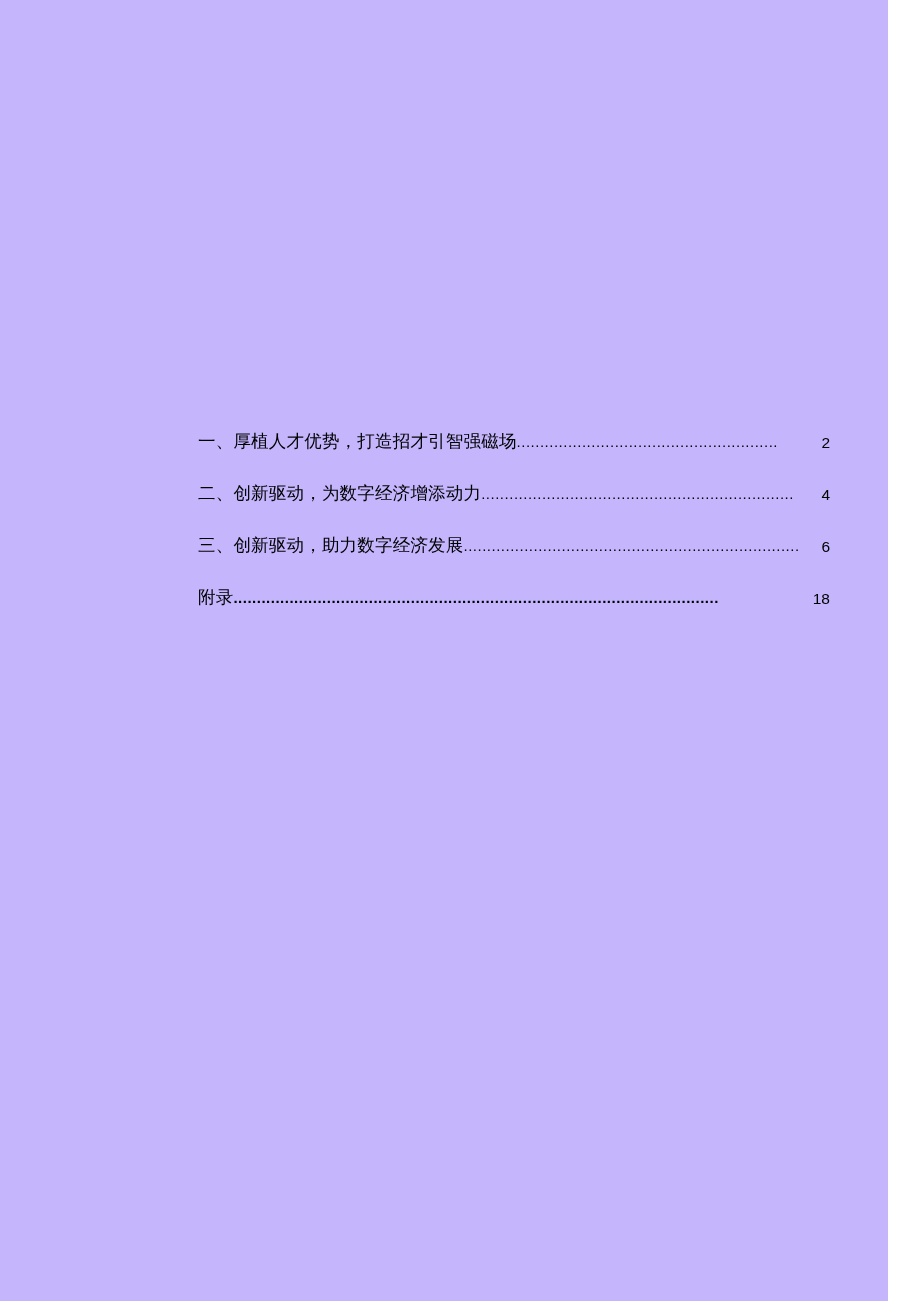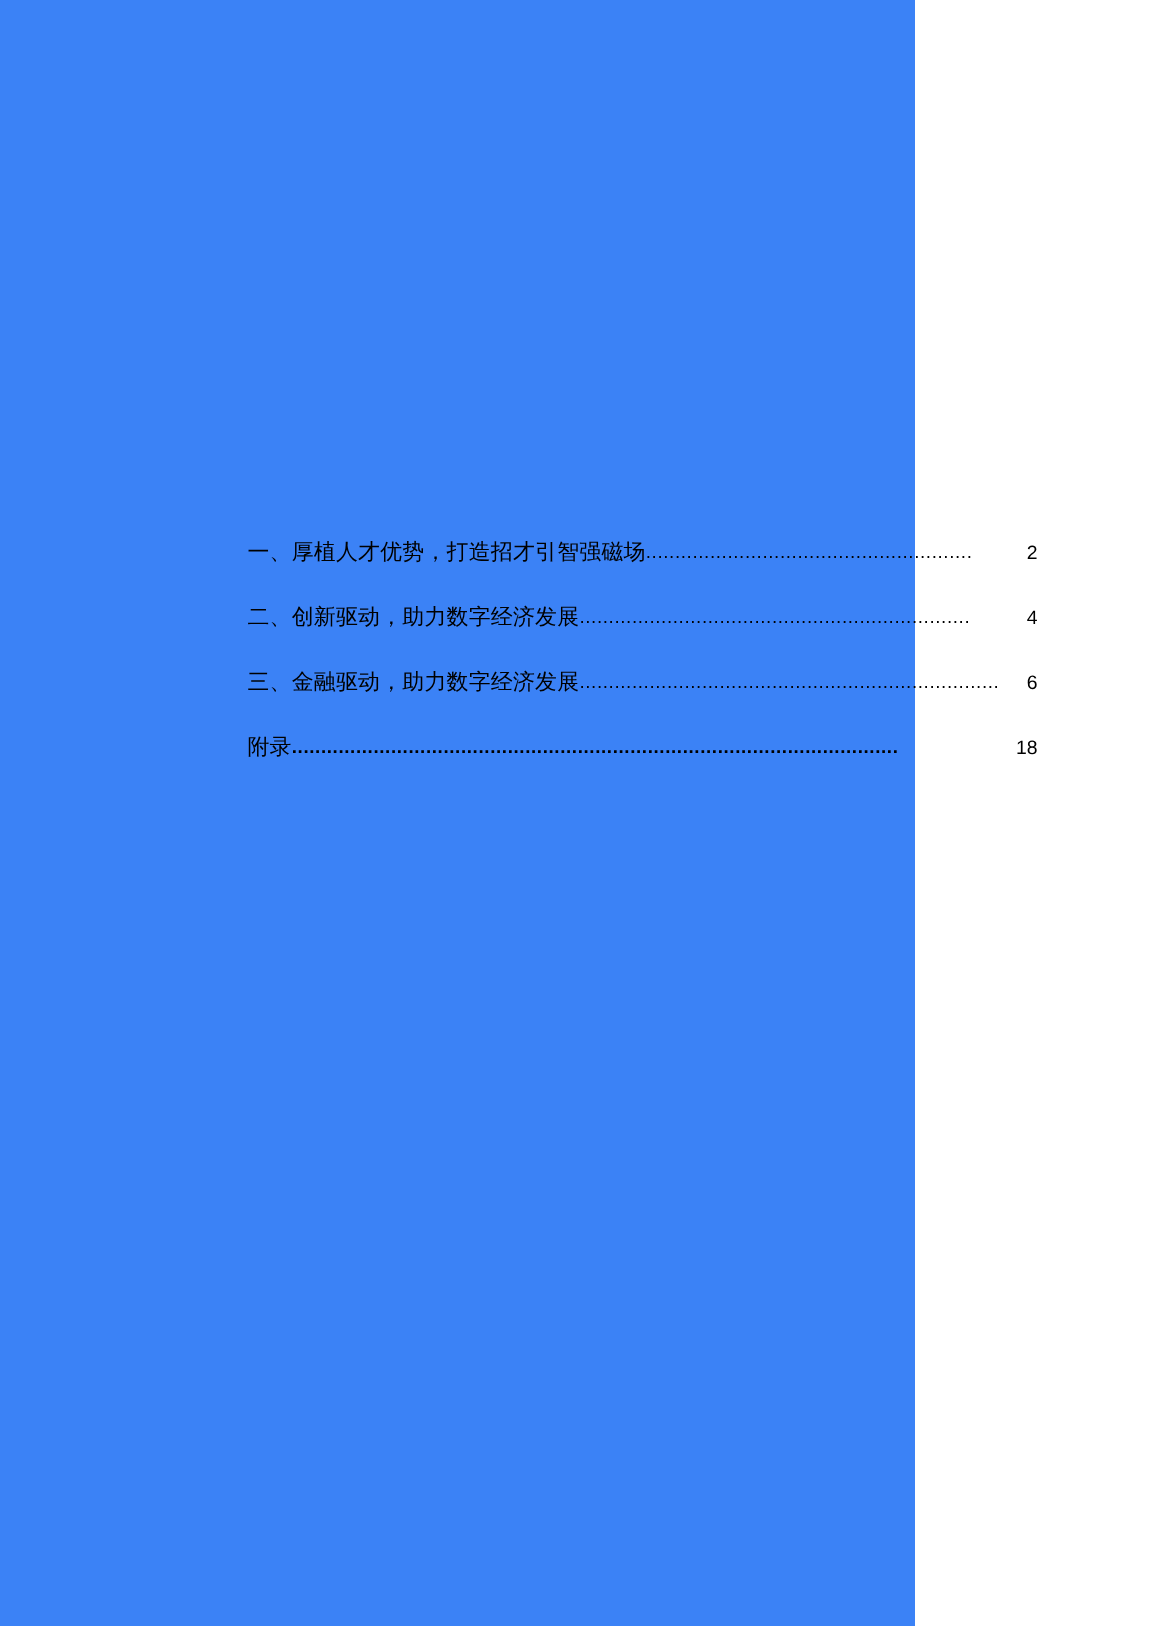--- a/index.html
+++ b/index.html
@@ -9,23 +9,23 @@
   }
   body {
     width: 920px;
     height: 1301px;
     font-family: "Liberation Sans", sans-serif;
     color: #000000;
     overflow: hidden;
   }
   .page {
     position: relative;
-    width: 732px;
+    width: 888px;
     height: 1301px;
-    background: #3b82f6;
+    background: #c4b5fd;
   }
   .toc {
     position: absolute;
     left: 198px;
     top: 398px;
     width: 632px;
   }
   .toc-entry {
     display: flex;
     align-items: flex-end;
@@ -66,27 +66,27 @@
 <div class="page">
   <div class="toc">
 
     <div class="toc-entry">
       <span class="t-label">一、厚植人才优势，打造招才引智强磁场</span>
       <span class="t-leader">........................................................</span>
       <span class="t-page">2</span>
     </div>
 
     <div class="toc-entry">
-      <span class="t-label">二、创新驱动，助力数字经济发展</span>
+      <span class="t-label">二、创新驱动，为数字经济增添动力</span>
       <span class="t-leader">...................................................................</span>
       <span class="t-page">4</span>
     </div>
 
     <div class="toc-entry">
-      <span class="t-label">三、金融驱动，助力数字经济发展</span>
+      <span class="t-label">三、创新驱动，助力数字经济发展</span>
       <span class="t-leader">........................................................................</span>
       <span class="t-page">6</span>
     </div>
 
 
     <div class="toc-entry bold">
       <span class="t-label">附录</span>
       <span class="t-leader">........................................................................................................</span>
       <span class="t-page">18</span>
     </div>

